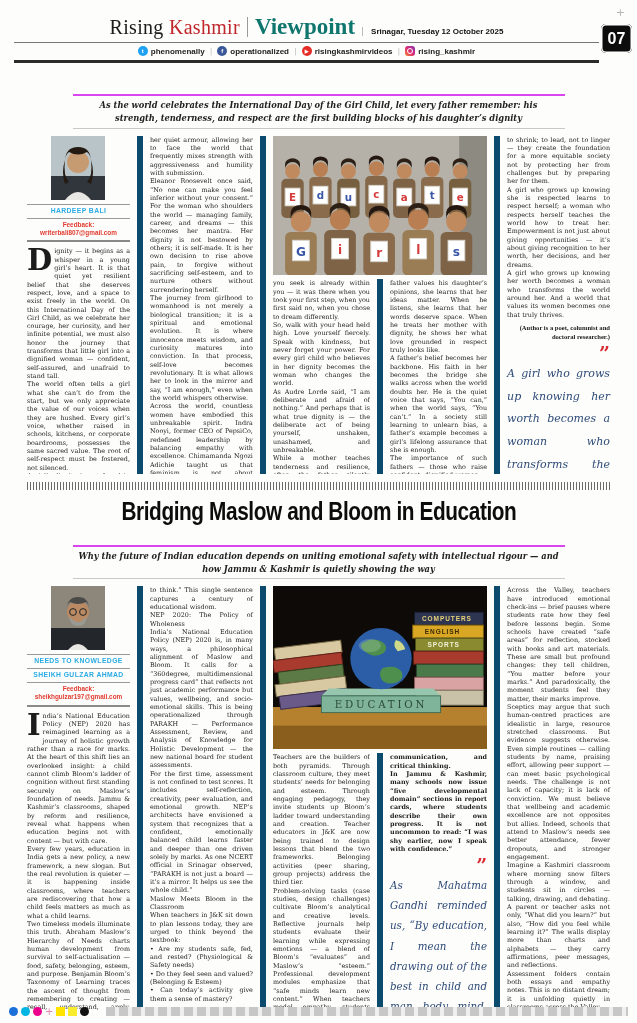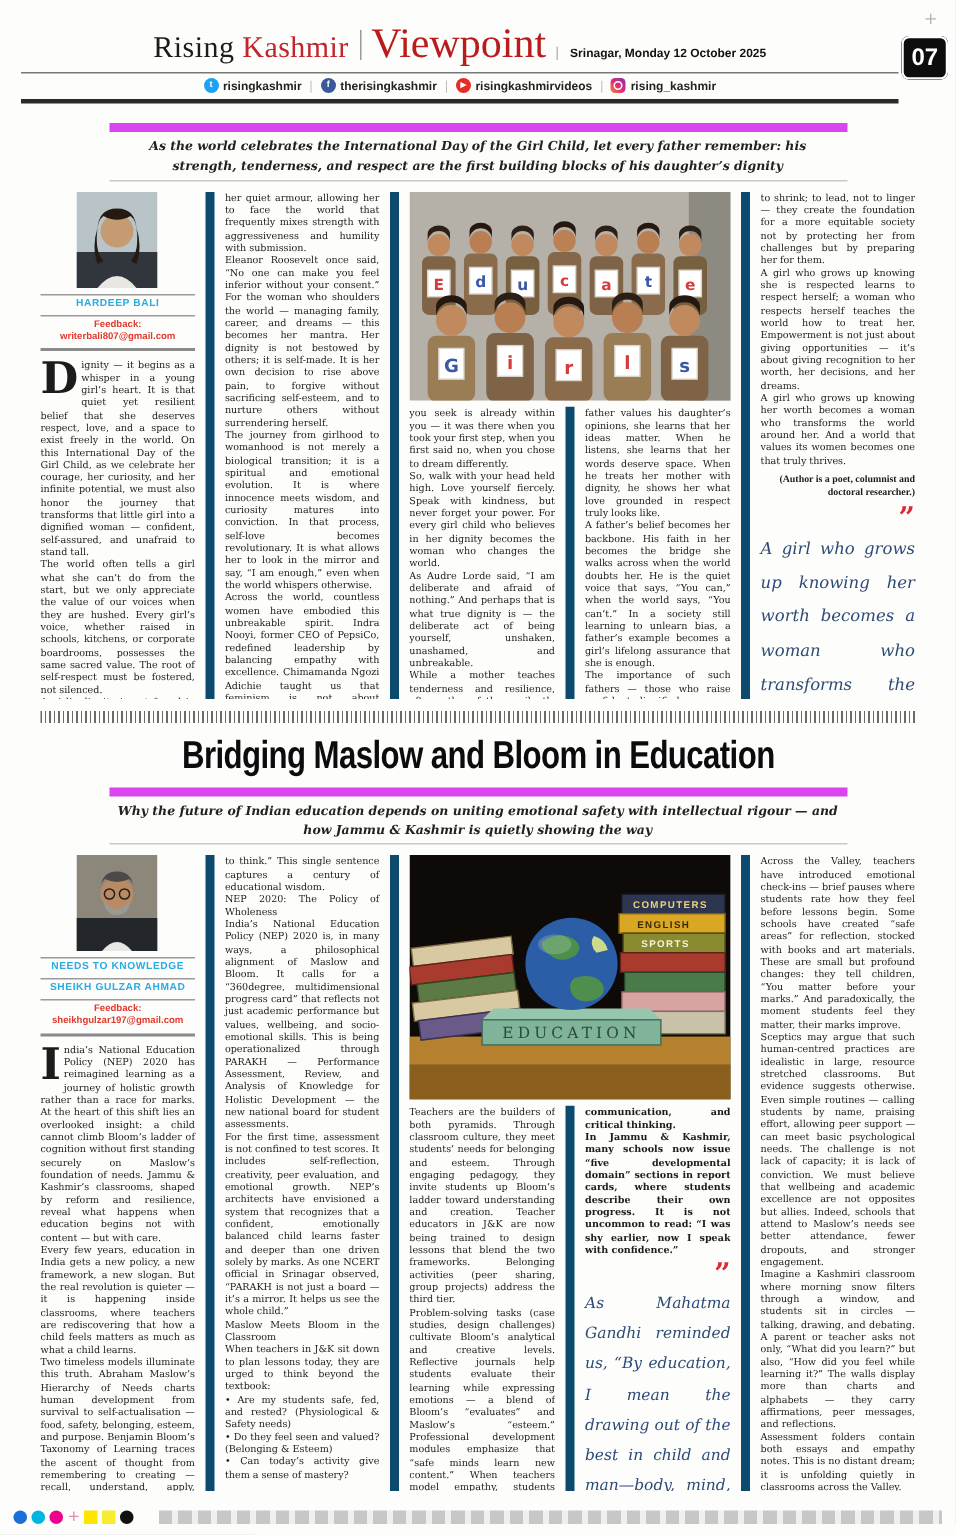--- a/index.html
+++ b/index.html
@@ -5,21 +5,21 @@
   html,body{margin:0;padding:0;background:#e9e9e9;}
   .page{position:relative;width:637px;height:1023px;margin:0 auto;background:#fdfdfb;
         font-family:"DejaVu Serif",serif;color:#1c1c1c;overflow:hidden;}
   
   .header{position:relative;height:62px;padding-top:14px;}
   .mast-wrap{width:585px;margin-left:14px;}
   .mast-row{display:flex;justify-content:center;align-items:baseline;gap:7px;padding-bottom:2px;}
   .brand{font-family:"Liberation Serif",serif;font-size:20px;letter-spacing:.3px;}
   .brand .red{color:#c0272d;}
   .mast-sep{align-self:center;width:1px;height:20px;background:#9a9a9a;}
-  .section-name{font-family:"Liberation Serif",serif;font-size:28px;color:#b91c1c;}
+  .section-name{font-family:"Liberation Serif",serif;font-size:23px;color:#0f766e;font-weight:bold;}
   .dateline{font-family:"Liberation Sans",sans-serif;font-size:8px;font-weight:bold;color:#111;
             border-left:1px solid #bbb;padding-left:8px;}
   .social-row{display:flex;justify-content:center;align-items:center;gap:5px;
               border-top:1px solid #777;border-bottom:3px solid #2b2b2b;padding:3px 0 4px;}
   .social-item{display:flex;align-items:center;gap:3px;}
   .handle{font-family:"Liberation Sans",sans-serif;font-size:8px;font-weight:bold;color:#222;}
   .soc-sep{color:#bbb;font-size:8px;}
   .icon-dot{width:10px;height:10px;border-radius:50%;display:flex;align-items:center;justify-content:center;
             color:#fff;font-family:"Liberation Sans",sans-serif;font-size:6px;font-weight:bold;line-height:1;}
   .tw{background:#1da1f2;} .fb{background:#3b5998;} .yt{background:#e52d27;font-size:5px;}
@@ -28,22 +28,22 @@
   .pagenum{position:absolute;right:5px;top:24px;width:31px;height:29px;background:#0d0d0d;border-radius:5px;
            display:flex;align-items:center;justify-content:center;color:#fff;
            font-family:"Liberation Sans",sans-serif;font-weight:bold;font-size:16px;
            box-shadow:inset 0 0 0 1.5px #fff,inset 0 0 0 3px #0d0d0d;}
   .reg-cross{position:absolute;right:12px;top:6px;color:#b5b5b5;font-size:11px;font-family:"DejaVu Sans",sans-serif;}
   
   .headline{text-align:center;margin-top:5px;white-space:nowrap;}
   .headline span{display:inline-block;font-family:"Liberation Sans",sans-serif;font-weight:900;
                  letter-spacing:-.5px;color:#0c0c0c;transform:scaleX(.8);transform-origin:center;}
   .h-a1{font-size:25px;} .h-a2{font-size:26px;}
-  .standfirst{width:480px;margin:6px auto 0;text-align:center;font-style:italic;font-weight:bold;
-              font-size:8.3px;line-height:1.55;color:#222;border-top:6px solid #d946ef;
+  .standfirst{width:480px;margin:18px auto 0;text-align:center;font-style:italic;font-weight:bold;
+              font-size:8.3px;line-height:1.55;color:#222;border-top:2px solid #d946ef;
               border-bottom:1px solid #c9c9c9;padding:3px 6px;}
   .cols{display:flex;gap:7px;padding:0 27px;margin-top:7px;overflow:hidden;
         text-align:justify;font-size:6.4px;line-height:1.3;}
   .cols-a1{height:338px;} .cols-a2{height:424px;}
   .col{flex:1 1 0;min-width:0;}
   .colmid{flex:2.08 1 0;min-width:0;display:flex;flex-direction:column;}
   .vr{border-left:6px solid #0c4a6e;padding-left:7px;}
   .subcols{display:flex;gap:7px;flex:1;overflow:hidden;margin-top:4px;}
   .subcols .col{overflow:hidden;}
   .btxt{white-space:pre-line;}
@@ -84,31 +84,31 @@
 
 <div class="page">
 
   <div class="header">
     <span class="reg-cross">+</span>
     <div class="mast-wrap">
       <div class="mast-row">
         <span class="brand"><span>Rising</span> <span class="red">Kashmir</span></span>
         <span class="mast-sep"></span>
         <span class="section-name">Viewpoint</span>
-        <span class="dateline">Srinagar, Monday 12 October 2025</span>
+        <span class="dateline">Srinagar, Tuesday 12 October 2025</span>
       </div>
       <div class="social-row">
         <span class="social-item">
           <span class="icon-dot tw">t</span>
-          <span class="handle">risingkashmir</span>
+          <span class="handle">phenomenally</span>
         </span>
         <span class="soc-sep">|</span>
         <span class="social-item">
           <span class="icon-dot fb">f</span>
-          <span class="handle">therisingkashmir</span>
+          <span class="handle">operationalized</span>
         </span>
         <span class="soc-sep">|</span>
         <span class="social-item">
           <span class="icon-dot yt">▶</span>
           <span class="handle">risingkashmirvideos</span>
         </span>
         <span class="soc-sep">|</span>
         <span class="social-item">
           <span class="icon-dot ig">
               <i></i>

